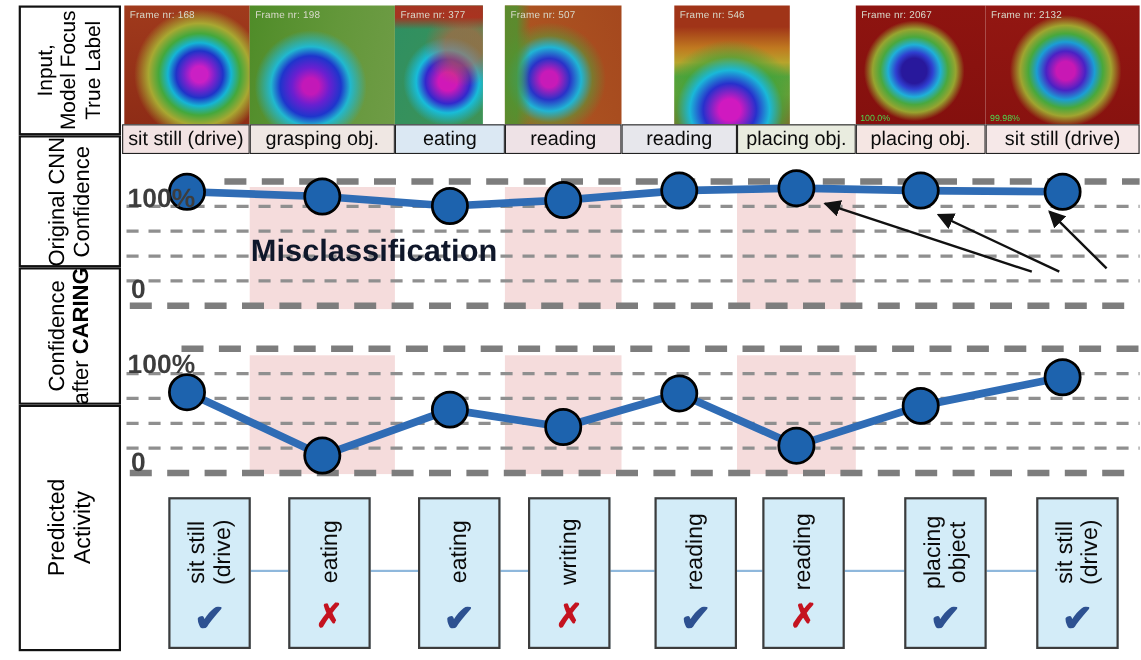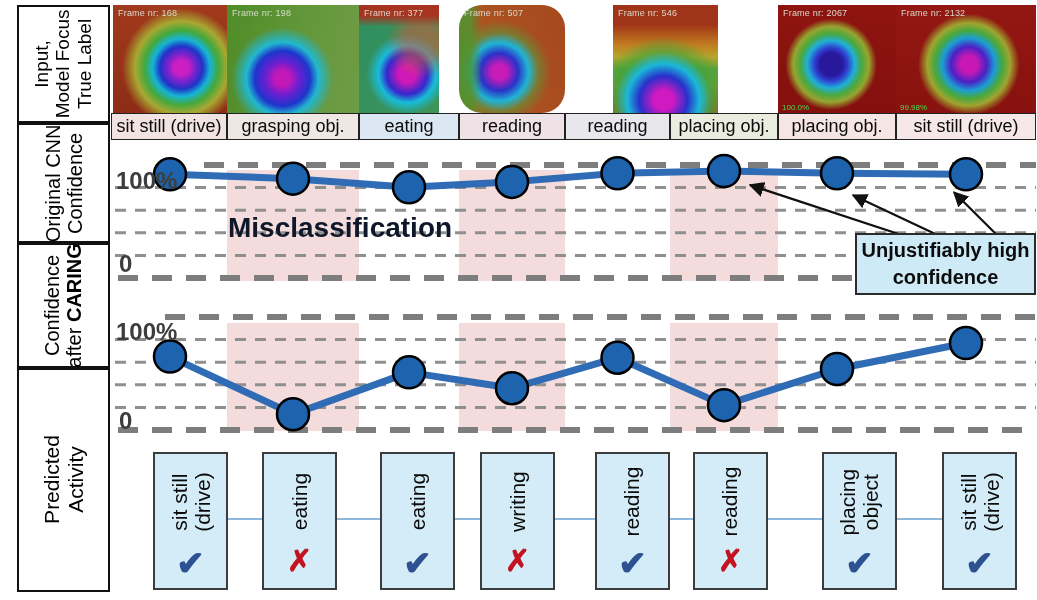--- a/index.html
+++ b/index.html
@@ -14,21 +14,21 @@
   .frame{position:absolute;top:5px;height:108px;box-sizing:border-box;padding-left:36px;}
   .frame .frame-nr{position:absolute;top:3px;left:5px;font-size:9px;color:#d9dacb;letter-spacing:.2px;}
   .frame .overlay-pct{position:absolute;bottom:1px;left:4px;font-size:8px;color:#4fd84f;}
   .true-label{position:absolute;top:113px;height:27px;box-sizing:border-box;border:1.5px solid #222;
               display:flex;align-items:center;justify-content:center;font-size:18px;color:#0b0b0b;
               white-space:nowrap;overflow:hidden;}
   
   .hm1{background:radial-gradient(circle at 60% 58%,#cb1fc4 0 8%,#7a22cc 15%,#2033c8 23%,#15b5d5 31%,#44a83c 40%,#a8a832 50%,rgba(160,58,30,0) 64%),linear-gradient(180deg,#a03a1c,#8e2c16);}
   .hm2{background:radial-gradient(circle at 42% 68%,#c318b8 0 7%,#6a1fd0 16%,#1e35cc 26%,#21b8cf 34%,rgba(80,150,45,0) 48%),linear-gradient(100deg,#4f8c28,#63973a 55%,#6f9c46);}
   .hm3{background:linear-gradient(180deg,rgba(178,42,26,.9) 0 10%,rgba(178,42,26,0) 20%),radial-gradient(circle at 78% 35%,rgba(205,90,60,.55) 0 18%,rgba(205,90,60,0) 38%),radial-gradient(circle at 60% 64%,#d018b8 0 10%,#3328cc 24%,#18bcd8 34%,rgba(46,143,98,0) 48%),linear-gradient(120deg,#2e8f62,#3f9356);}
-  .hm4{background:linear-gradient(90deg,rgba(78,148,48,.85) 0 10%,rgba(78,148,48,0) 22%),radial-gradient(circle at 38% 62%,#c81ab8 0 8%,#2a32c8 20%,#20b4d4 31%,rgba(80,162,60,.5) 42%,rgba(165,72,30,0) 55%),linear-gradient(250deg,#a5481e,#b05a22);border-radius:23px;}
+  .hm4{background:linear-gradient(90deg,rgba(78,148,48,.85) 0 10%,rgba(78,148,48,0) 22%),radial-gradient(circle at 38% 62%,#c81ab8 0 8%,#2a32c8 20%,#20b4d4 31%,rgba(80,162,60,.5) 42%,rgba(165,72,30,0) 55%),linear-gradient(250deg,#a5481e,#b05a22);}
   .hm5{background:radial-gradient(circle at 48% 88%,#d019c0 0 9%,#2830cc 22%,#1ab8d8 33%,rgba(61,164,60,.65) 44%,rgba(176,84,30,0) 58%),linear-gradient(180deg,#a03418 0 18%,#c07a20 36%,#b7a42c 48%,#59a23a 60%,#7a9c34 75%,#9c5a24);margin-left:48px;}
   .hm6{background:radial-gradient(circle at 28% 90%,#2025c0 0 11%,#18a8d0 22%,#46a438 34%,rgba(151,164,46,0) 48%),radial-gradient(circle at 72% 45%,rgba(200,150,90,.35) 0 20%,rgba(200,150,90,0) 42%),linear-gradient(120deg,#93a030,#86a02c);}
   .hm7{background:radial-gradient(circle at 45% 55%,#28189c 0 13%,#2f3fd0 19%,#1fb0d8 27%,#4aa83e 35%,#97a430 43%,rgba(142,20,16,0) 52%),linear-gradient(180deg,#8e1410,#84100e);}
   .hm8{background:radial-gradient(circle at 52% 55%,#c818b4 0 9%,#4a22c4 19%,#1b9ed4 28%,#48a83c 36%,#a0a430 44%,rgba(147,23,18,0) 54%),linear-gradient(180deg,#931712,#88120f);}
   
   #chart-overlay{position:absolute;left:0;top:0;width:1037px;height:600px;pointer-events:none;}
   .ylabel{position:absolute;font-weight:bold;color:#3d3d3d;font-size:24px;}
   .misclass{position:absolute;left:228px;top:212px;font-size:28px;font-weight:bold;color:#0f172a;}
   .callout{position:absolute;left:855px;top:233px;width:181px;height:62px;background:#cfeaf7;
            border:2px solid #2b2b2b;box-sizing:border-box;display:flex;flex-direction:column;
@@ -228,18 +228,14 @@
       <line x1="938" y1="247" x2="750" y2="185.07999999999998" stroke="#111" stroke-width="2.2" marker-end="url(#arr)"></line>
       <line x1="963" y1="247" x2="853" y2="195.24" stroke="#111" stroke-width="2.2" marker-end="url(#arr)"></line>
       <line x1="1006" y1="244" x2="954" y2="192.32" stroke="#111" stroke-width="2.2" marker-end="url(#arr)"></line>
     </svg>
 
   <div class="ylabel" style="left:116px;top:167px;">100%</div>
   <div class="ylabel" style="left:119px;top:250px;">0</div>
   <div class="ylabel" style="left:116px;top:318px;">100%</div>
   <div class="ylabel" style="left:119px;top:407px;">0</div>
   <div class="misclass">Misclassification</div>
-  <div class="callout">
-    <div>Unjustifiably high</div>
-    <div>confidence</div>
-  </div>
 
 </div>
 
 </body></html>

